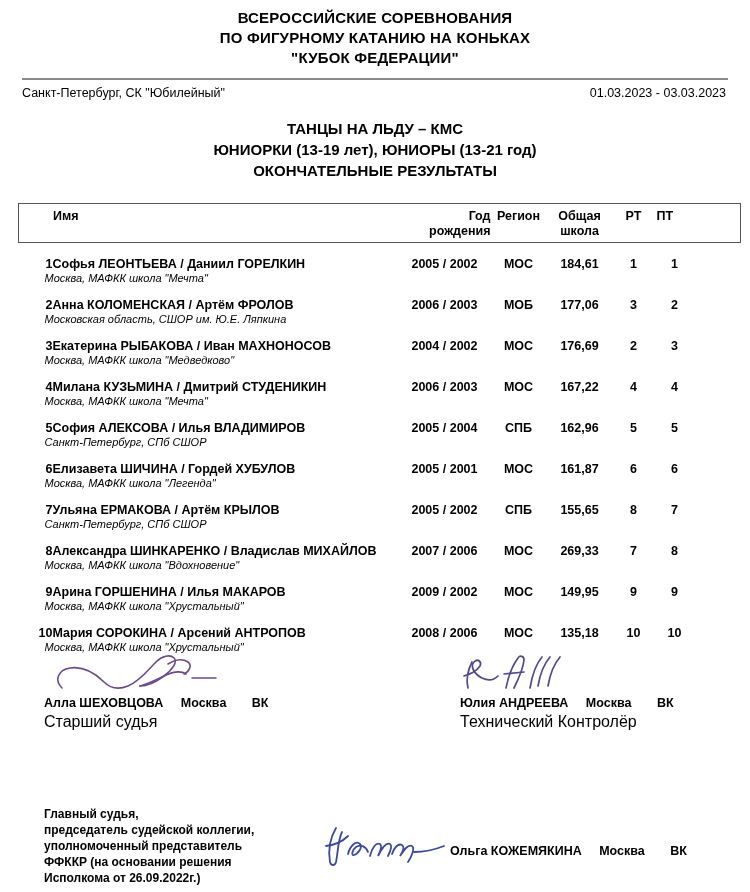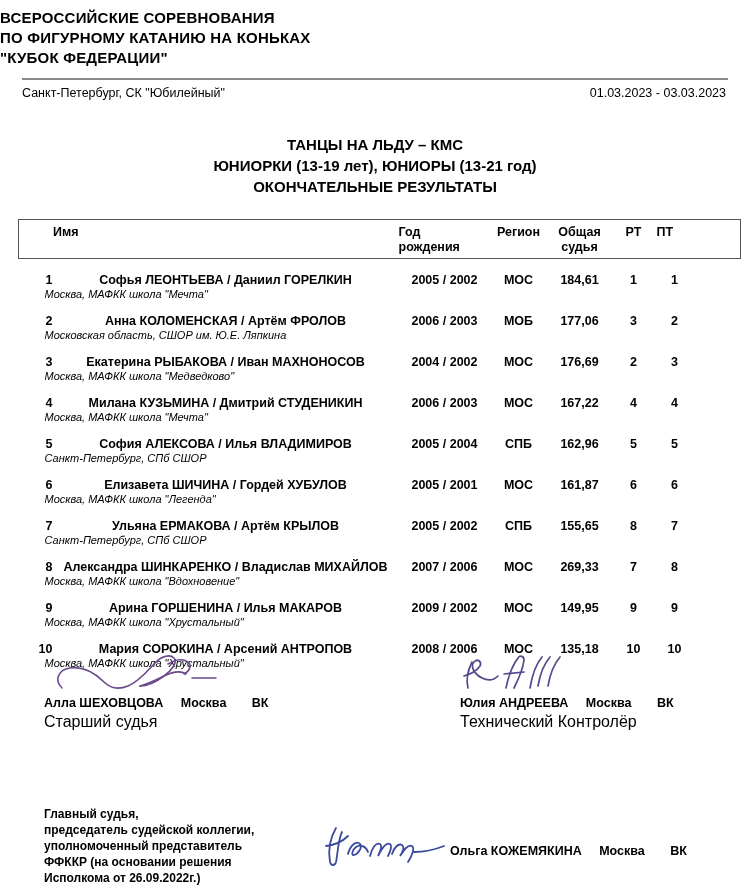--- a/index.html
+++ b/index.html
@@ -12,20 +12,21 @@
     background: #ffffff;
     font-family: "Liberation Sans", sans-serif;
     color: #000000;
     position: relative;
     overflow: hidden;
   }
 
   
   .doc-header {
     padding-top: 8px;
+    text-align: center;
   }
   .doc-header .hline {
     font-weight: bold;
     font-size: 15px;
     line-height: 20px;
     letter-spacing: 0.2px;
   }
 
   .header-rule {
     margin: 10px 22px 0 22px;
@@ -36,21 +37,21 @@
   .venue-row {
     margin: 6px 24px 0 22px;
     display: flex;
     justify-content: space-between;
     align-items: baseline;
     font-size: 12.5px;
   }
 
   
   .event-title {
-    margin-top: 34px;
+    margin-top: 18px;
     text-align: center;
     font-weight: bold;
     font-size: 15px;
     line-height: 21px;
   }
 
   
   .table-wrap {
     margin: 22px 10px 0 18px;
   }
@@ -69,21 +70,21 @@
     height: 38px;
     display: flex;
     flex-direction: column;
     justify-content: flex-start;
     padding-top: 5px;
     box-sizing: border-box;
   }
   .thead-cell span { display: block; line-height: 15px; }
 
   th.c-name   { border-right: none !important; text-align: left; padding-left: 34px !important; }
-  th.c-year   { border-left: none !important; border-right: none !important; text-align: left; }
+  th.c-year   { border-left: none !important; border-right: none !important; text-align: right; }
   th.c-region { border-left: none !important; border-right: none !important; text-align: center; margin-left: 19px; }
   th.c-total  { border-left: none !important; border-right: none !important; text-align: center; }
   th.c-rt     { border-left: none !important; border-right: none !important; text-align: center; }
   th.c-pt     { border-left: none !important; text-align: left; }
 
   col.w-rank   { width: 34px; }
   col.w-name   { width: 346px; }
   col.w-year   { width: 92px; }
   col.w-region { width: 56px; }
   col.w-total  { width: 66px; }
@@ -99,21 +100,21 @@
   tr.spacer-row td { height: 14px; }
 
   td.rank {
     font-weight: bold;
     text-align: right;
     padding-right: 5px;
     white-space: nowrap;
   }
   td.pair {
     font-weight: bold;
-    text-align: center;
+    text-align: left;
     white-space: nowrap;
   }
   td.year   { text-align: center; font-weight: bold; white-space: nowrap; }
   td.region { text-align: center; font-weight: bold; }
   td.total  { text-align: center; font-weight: bold; }
   td.rt     { text-align: center; font-weight: bold; }
   td.pt     { text-align: center; font-weight: bold; }
 
   tr.club-row td.club {
     font-style: italic;
@@ -228,21 +229,21 @@
           </div>
         </th>
         <th class="c-region">
           <div class="thead-cell">
               <span>Регион</span>
             </div>
         </th>
         <th class="c-total">
           <div class="thead-cell">
             <span>Общая</span>
-            <span>судья</span>
+            <span>школа</span>
           </div>
         </th>
         <th class="c-rt">
           <div class="thead-cell">
               <span>РТ</span>
             </div>
         </th>
         <th class="c-pt" colspan="2">
           <div class="thead-cell" style="align-items:flex-start;padding-left:2px;">
             <span>ПТ</span>

